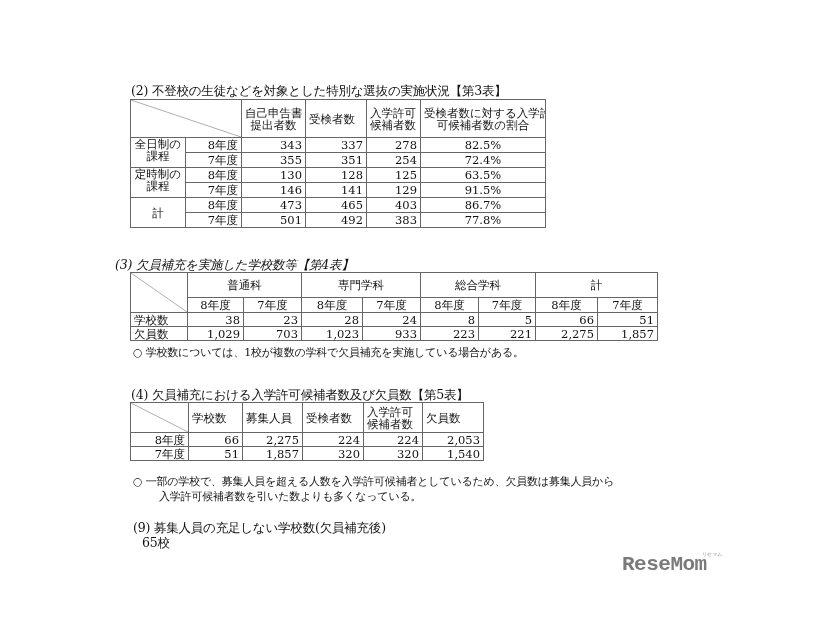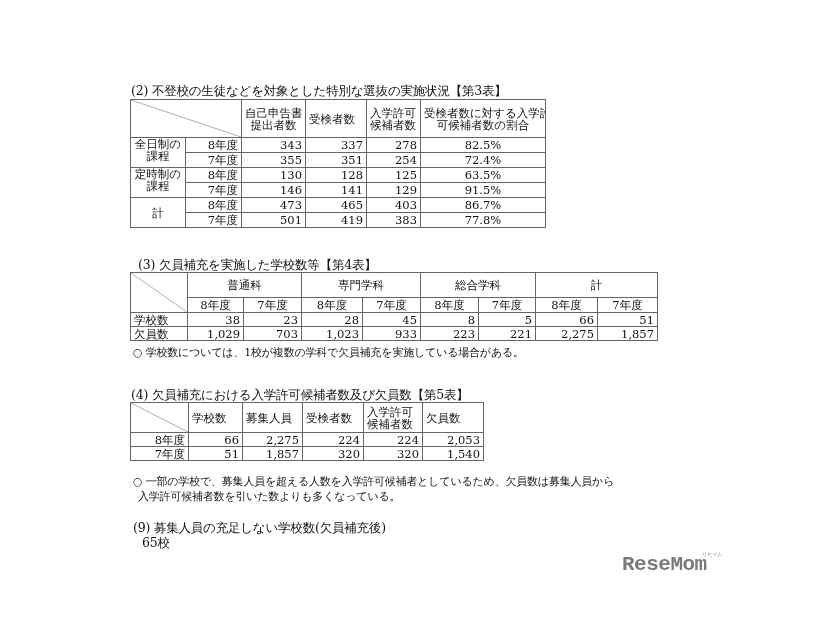--- a/index.html
+++ b/index.html
@@ -103,28 +103,28 @@
     <td rowspan="2" class="ctr">計</td>
     <td class="num">8年度</td>
     <td class="num">473</td>
     <td class="num">465</td>
     <td class="num">403</td>
     <td class="ctr">86.7%</td>
   </tr>
   <tr style="height:15px;">
     <td class="num">7年度</td>
     <td class="num">501</td>
-    <td class="num">419</td>
+    <td class="num">492</td>
     <td class="num">383</td>
     <td class="ctr">77.8%</td>
   </tr>
 </tbody>
   </table>
 
-<div class="abs heading" style="left:138px; top:258px;">(3)  欠員補充を実施した学校数等【第4表】</div>
+<div class="abs heading" style="left:115px; top:258px;font-style:italic;">(3)  欠員補充を実施した学校数等【第4表】</div>
 
 <table class="grid" style="left:130px; top:272px; width:527px;">
   <colgroup>
     <col style="width:57px">
     <col style="width:56px">
       <col style="width:58px">
     <col style="width:61px">
       <col style="width:58px">
     <col style="width:58px">
       <col style="width:57px">
@@ -151,21 +151,21 @@
     <td class="ctr">8年度</td>
     <td class="ctr">7年度</td>
     <td class="ctr">8年度</td>
     <td class="ctr">7年度</td>
   </tr>
   <tr style="height:14px;">
     <td class="lbl">学校数</td>
     <td class="num">38</td>
     <td class="num">23</td>
     <td class="num">28</td>
-    <td class="num">45</td>
+    <td class="num">24</td>
     <td class="num">8</td>
     <td class="num">5</td>
     <td class="num">66</td>
     <td class="num">51</td>
   </tr>
   <tr style="height:14px;">
     <td class="lbl">欠員数</td>
     <td class="num">1,029</td>
     <td class="num">703</td>
     <td class="num">1,023</td>
@@ -220,19 +220,19 @@
     <td class="num">51</td>
     <td class="num">1,857</td>
     <td class="num">320</td>
     <td class="num">320</td>
     <td class="num">1,540</td>
   </tr>
 </tbody>
   </table>
 
 <div class="abs note" style="left:133px; top:474px;">○   一部の学校で、募集人員を超える人数を入学許可候補者としているため、欠員数は募集人員から</div>
-<div class="abs note" style="left:138px; top:489px;">入学許可候補者数を引いた数よりも多くなっている。</div>
+<div class="abs note" style="left:159px; top:489px;">入学許可候補者数を引いた数よりも多くなっている。</div>
 
 <div class="abs heading" style="left:133px; top:521px;">(9)  募集人員の充足しない学校数(欠員補充後)</div>
 <div class="abs heading" style="left:142px; top:536px;">65校</div>
 
 <div class="abs logo" style="left:622px; top:553px;">ReseMom</div>
 <div class="abs logo-sub" style="left:702px; top:551px;">リセマム</div>
 
 </body></html>

